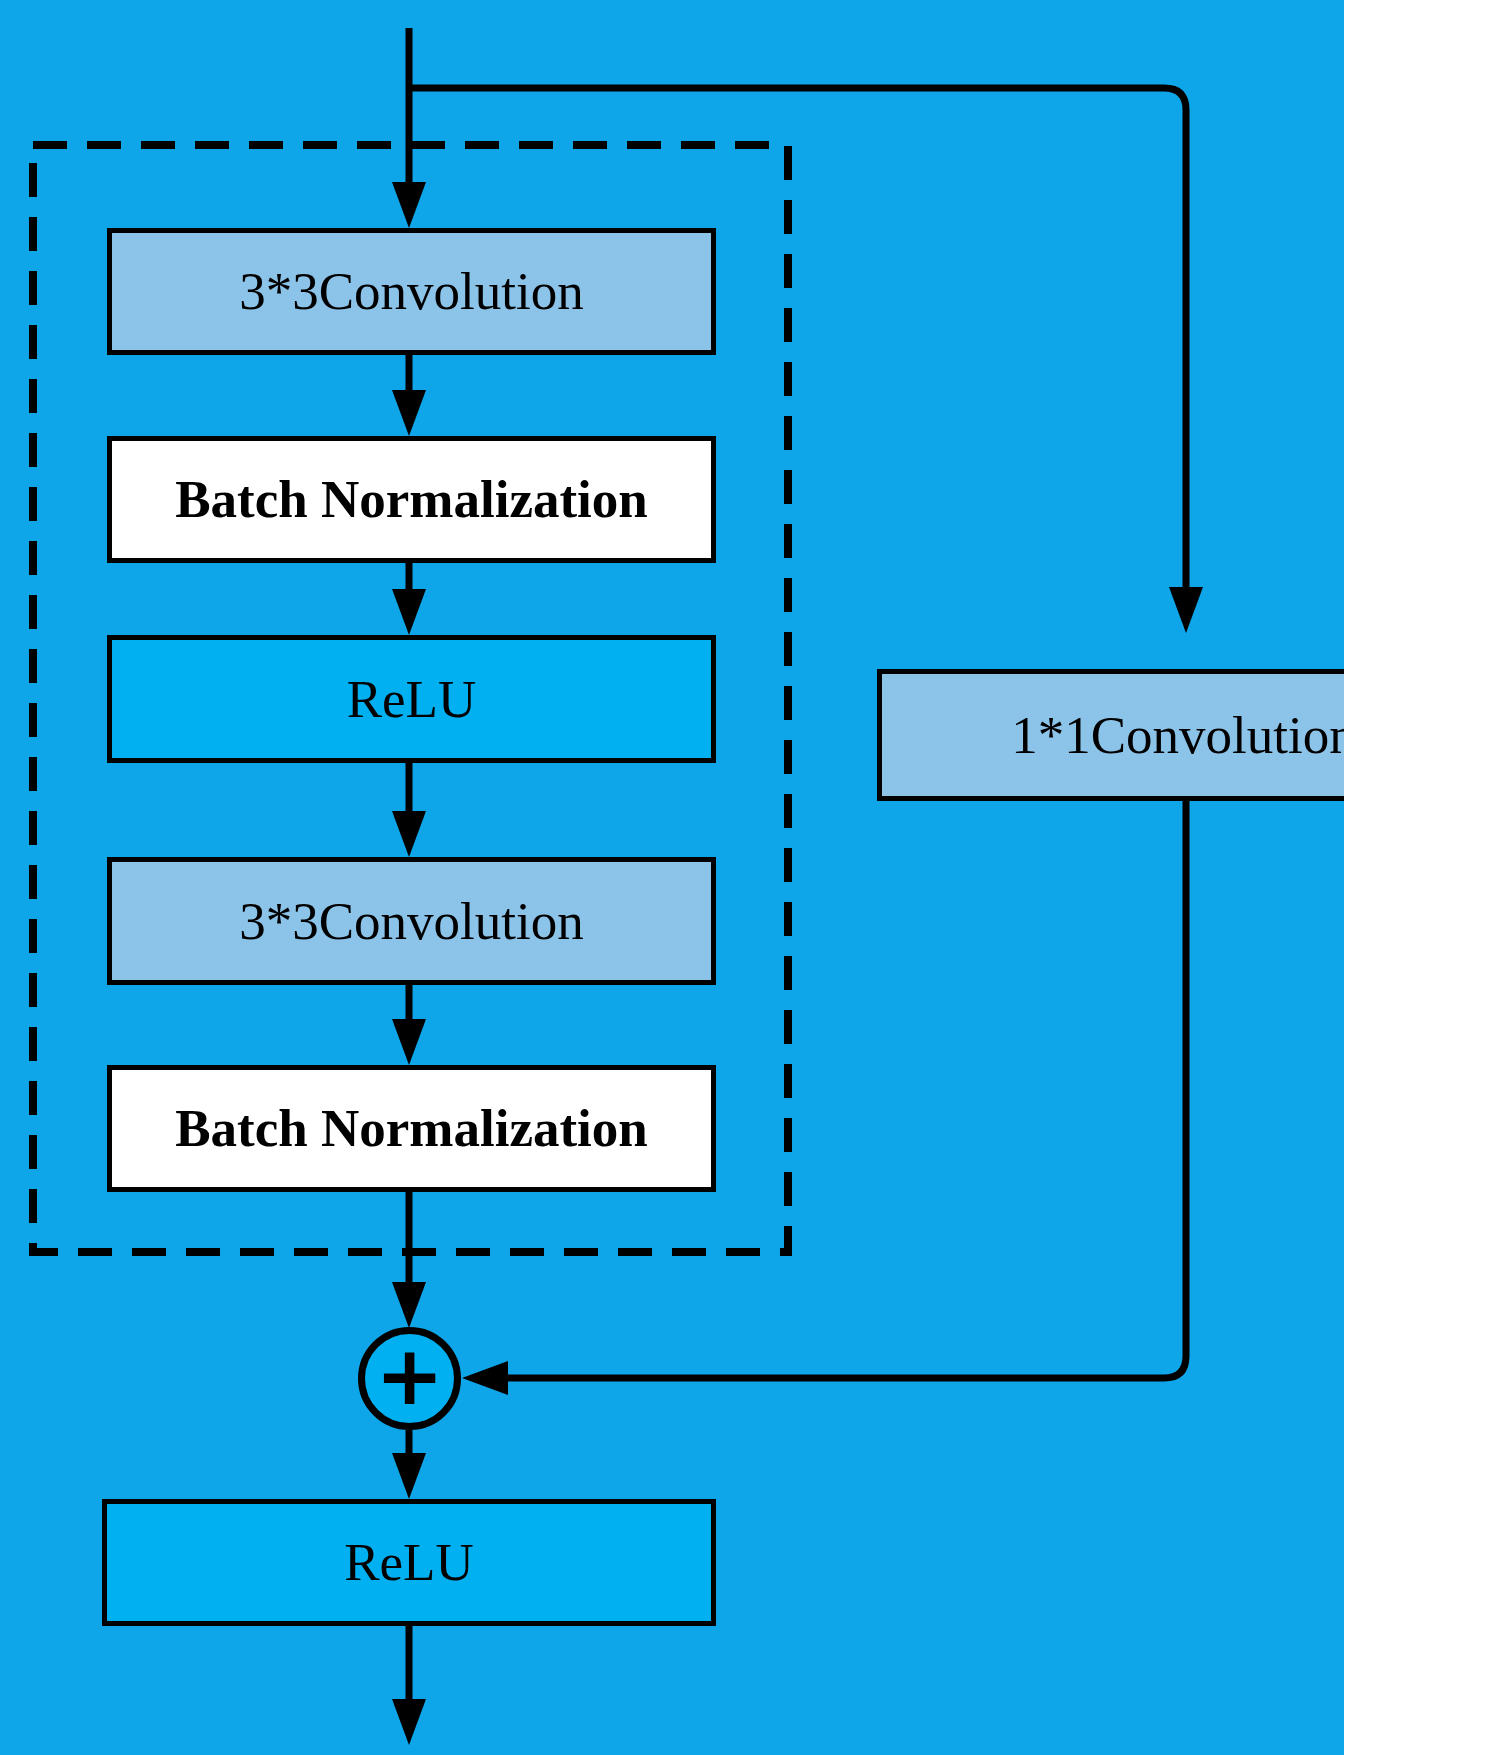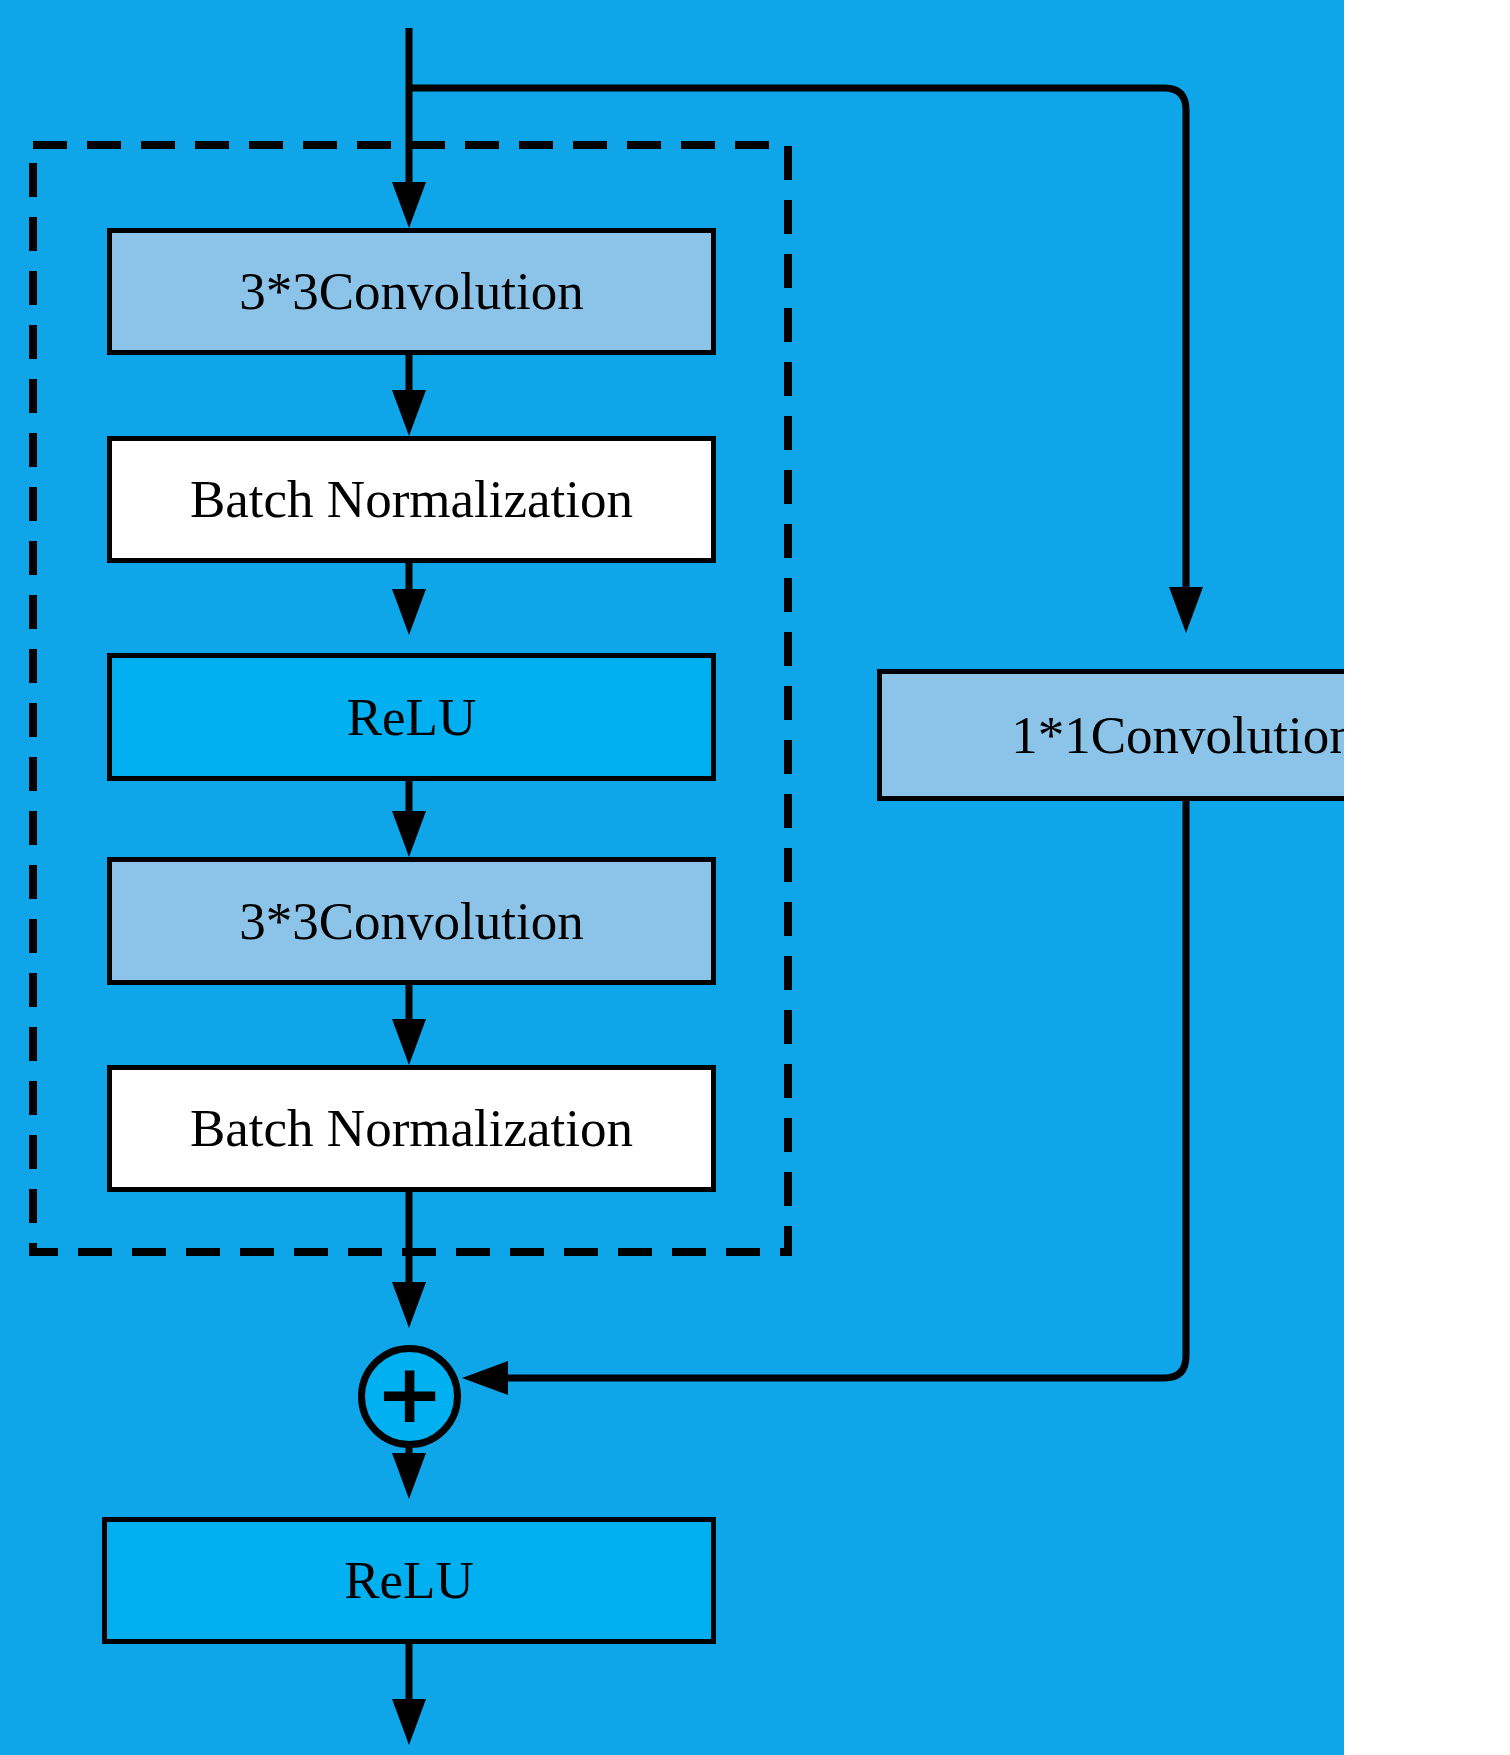--- a/index.html
+++ b/index.html
@@ -38,22 +38,22 @@
     border: 5px solid var(--c-line, #000000);
     display: flex;
     align-items: center;
     justify-content: center;
     text-align: center;
     color: #000000;
     font-size: 53px;
     line-height: 1;
   }
   .fill-light_blue { background: var(--c-light_blue, #8CC3E8); }
-  .fill-cyan       { background: var(--c-cyan, #00B0F0); margin-top: 18px; }
-  .fill-white      { background: var(--c-white, #FFFFFF); }
+  .fill-cyan       { background: var(--c-cyan, #00B0F0); }
+  .fill-white      { background: var(--c-white, #FFFFFF); font-weight: bold; }
 
   .n-conv1  { left: 107px; top: 228px;  width: 609px; height: 127px; }
   .n-bn1    { left: 107px; top: 436px;  width: 609px; height: 127px; }
   .n-relu1  { left: 107px; top: 635px;  width: 609px; height: 128px; }
   .n-conv2  { left: 107px; top: 857px;  width: 609px; height: 128px; }
   .n-bn2    { left: 107px; top: 1065px; width: 609px; height: 127px; }
   .n-conv11 { left: 877px; top: 669px;  width: 613px; height: 132px; }
   .n-relu2  { left: 102px; top: 1499px; width: 614px; height: 127px; }
 
   .n-add {

